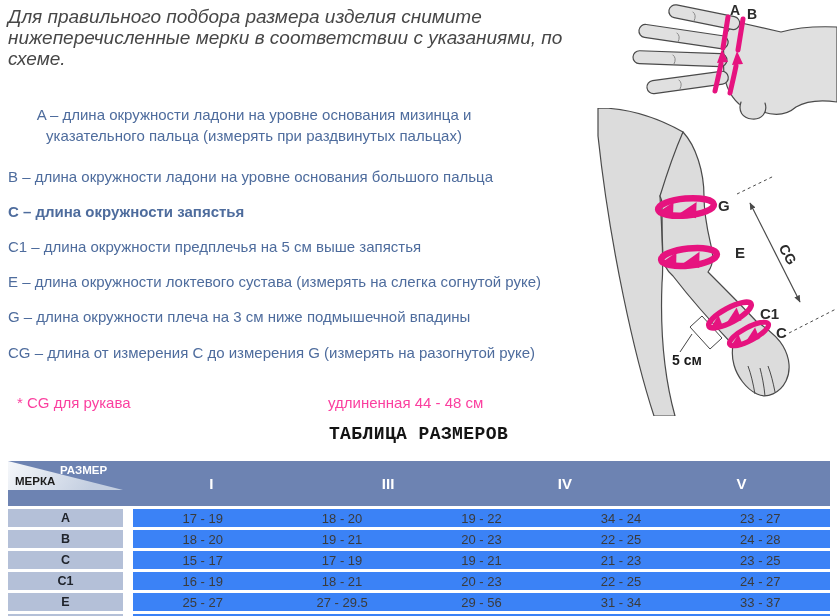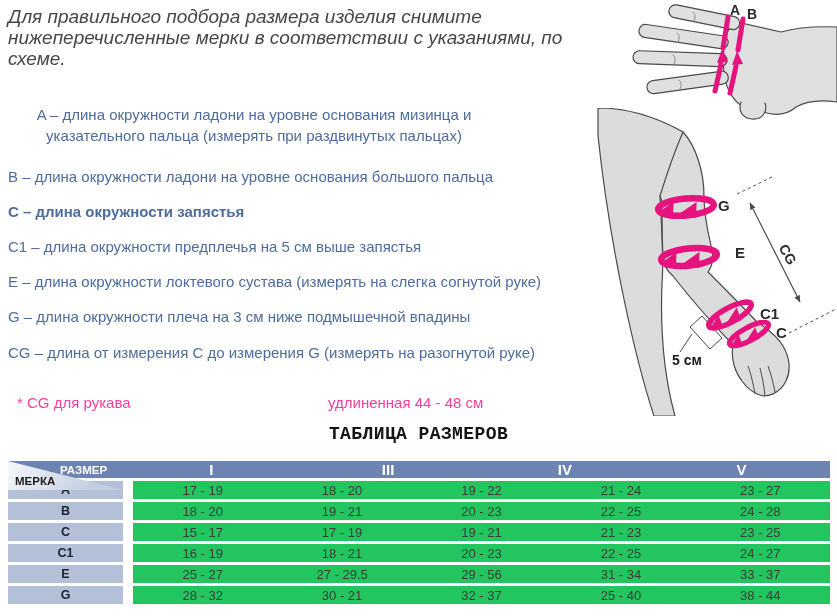--- a/index.html
+++ b/index.html
@@ -22,37 +22,37 @@
   .note{position:absolute;top:394px;font-size:15px;color:#fb3f9f;white-space:nowrap;}
   .note.n1{left:17px;}
   .note.n2{left:125px;}
   .note.n3{left:328px;}
   .tbl-title{
     position:absolute;top:424px;left:0;width:837px;text-align:center;
     font-size:18px;font-weight:bold;color:#141414;letter-spacing:.4px;font-family:Liberation Mono, monospace;
   }
   
   .sizetable{position:absolute;left:8px;top:461px;width:822px;}
-  .thead{display:flex;height:17px;background:#6d83b2;}
+  .thead{display:flex;height:45px;background:#6d83b2;}
   .corner{position:relative;width:115px;height:29px;flex:0 0 auto;overflow:hidden;}
   .corner .tri{
     position:absolute;inset:0;
     background:linear-gradient(125deg,#f6f8fb 0%,#c3cee0 75%);
     clip-path:polygon(0 0,100% 100%,0 100%);
   }
   .corner .c-top{position:absolute;top:3px;left:52px;font-size:11.5px;font-weight:bold;color:#ffffff;}
   .corner .c-bot{position:absolute;bottom:3px;left:7px;font-size:11.5px;font-weight:bold;color:#1c1c1c;}
   .hcells{flex:1;display:flex;}
   .hcell{flex:1;display:flex;align-items:center;justify-content:center;
     font-size:15px;font-weight:bold;color:#ffffff;}
   .trow{display:flex;height:18px;margin-top:3px;}
   .rlabel{width:115px;flex:0 0 auto;background:#b4c0d8;display:flex;align-items:center;justify-content:center;
     font-size:12.5px;font-weight:bold;color:#20242c;}
   .rgap{width:10px;flex:0 0 auto;background:#fff;}
-  .rstrip{flex:1;display:flex;background:#22c55e;}
+  .rstrip{flex:1;display:flex;background:#3b82f6;}
   .rcell{flex:1;display:flex;align-items:center;justify-content:center;font-size:13px;color:#3b3b3b;}
   
   .hand-svg{position:absolute;left:627px;top:0;}
   .arm-svg{position:absolute;left:590px;top:108px;}
   svg text{font-family:"Liberation Sans",sans-serif;}
 </style>
 </head>
 <body>
 
 <div id="canvas">
@@ -169,21 +169,21 @@
       </div>
     </div>
 
     <div class="trow">
       <div class="rlabel">A</div>
       <div class="rgap"></div>
       <div class="rstrip">
         <div class="rcell">17 - 19</div>
         <div class="rcell">18 - 20</div>
         <div class="rcell">19 - 22</div>
-        <div class="rcell">21 - 24</div>
+        <div class="rcell">34 - 24</div>
         <div class="rcell">23 - 27</div>
       </div>
     </div>
 
     <div class="trow">
       <div class="rlabel">B</div>
       <div class="rgap"></div>
       <div class="rstrip">
         <div class="rcell">18 - 20</div>
         <div class="rcell">19 - 21</div>

